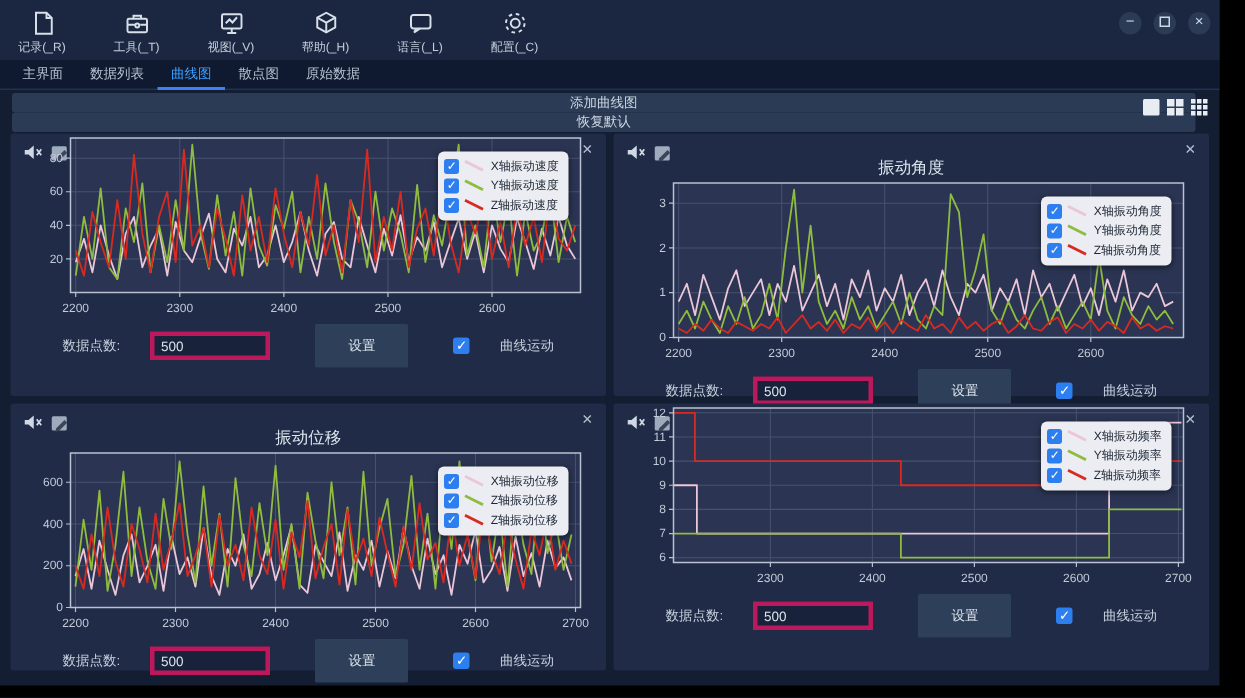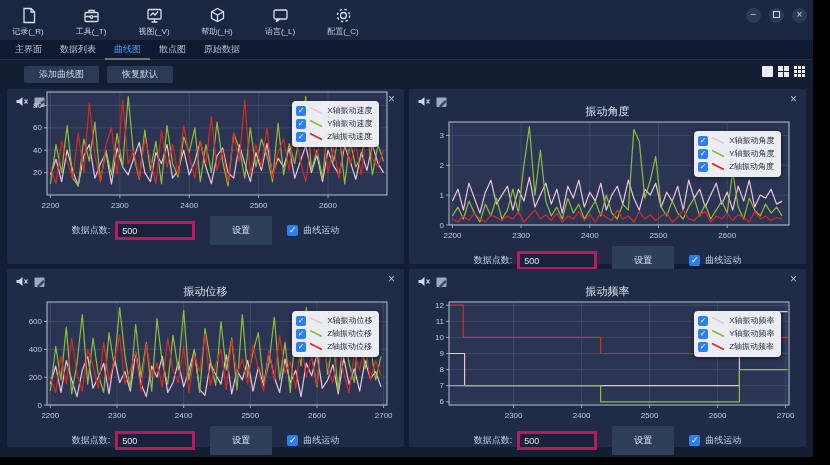--- a/index.html
+++ b/index.html
@@ -15,24 +15,24 @@
   .mitem .lbl{font-size:8px;color:#c3cedb;margin-top:1px;white-space:nowrap;}
   .wincontrols{position:absolute;right:6px;top:8px;display:flex;gap:8px;}
   .winbtn{width:15px;height:15px;border-radius:50%;background:#2b3a55;color:#cfd9e5;
           font-size:10px;line-height:14px;text-align:center;cursor:pointer;}
   .maxglyph{display:inline-block;width:5px;height:5px;border:1px solid #cfd9e5;margin-top:3px;}
 
   
   .tabbar{height:19px;background:#0f1930;display:flex;align-items:flex-start;padding-left:6px;
           border-bottom:1px solid #233250;}
   .tab{font-size:9px;color:#b7c2d1;padding:3px 9px 4px;cursor:pointer;}
-  .tab.active{color:#3da0ff;border-bottom:2px solid #737373;padding-bottom:2px;}
-
-  
-  .actionbar{height:24px;display:flex;align-items:center;padding:2px 24px 0;position:relative;}
+  .tab.active{color:#3da0ff;border-bottom:2px solid #3b82f6;padding-bottom:2px;}
+
+  
+  .actionbar{height:24px;display:flex;padding:2px 8px 0;position:relative;flex-direction:column;}
   .abtn{background:#2b3b55;color:#ccd6e2;font-size:9px;height:17px;padding:0 15px;
         border:none;border-radius:2px;margin-right:8px;cursor:pointer;font-family:inherit;}
   .layout-icons{position:absolute;right:8px;top:6px;display:flex;gap:5px;align-items:center;}
   .lsq{width:11px;height:11px;background:#e8edf3;border-radius:1px;cursor:pointer;}
   .lgrid{display:grid;cursor:pointer;}
   .lgrid.g2{grid-template-columns:5px 5px;grid-gap:1px;}
   .lgrid.g3{grid-template-columns:3px 3px 3px;grid-gap:1px;}
   .lgrid span{background:#e8edf3;display:block;}
   .lgrid.g2 span{width:5px;height:5px;}
   .lgrid.g3 span{width:3px;height:3px;}
@@ -51,21 +51,21 @@
   
   .legend{position:absolute;top:12px;right:16px;background:#ebedf2;border-radius:4px;
           padding:2px 6px 3px 4px;box-shadow:0 1px 4px rgba(0,0,0,.55);}
   .legend-row{display:flex;align-items:center;gap:3px;margin:2px 0;cursor:pointer;}
   .lcheck{width:10px;height:10px;background:#2d7ff0;border-radius:2px;color:#fff;
           font-size:8px;line-height:10px;text-align:center;flex:none;}
   .legend-row svg{width:15px;height:9px;flex:none;}
   .llabel{font-size:8px;color:#1d2634;white-space:nowrap;}
 
   
-  .controls{display:flex;justify-content:center;align-items:center;gap:5px;
+  .controls{display:flex;justify-content:center;align-items:center;gap:20px;
             font-size:9px;color:#c6d0dd;margin-top:3px;}
   .points-input{width:66px;height:13px;background:#18223a;border:3px solid #be185d;
                 color:#dbe3ec;font-size:9px;padding:0 4px;font-family:inherit;}
   .settings-btn{min-width:62px;height:29px;background:#2e4059;border:none;color:#dbe3ec;
                 font-size:9px;margin-left:10px;cursor:pointer;font-family:inherit;border-radius:1px;}
   .ctrl-check{width:11px;height:11px;background:#2d7ff0;border-radius:2px;color:#fff;
               font-size:9px;line-height:11px;text-align:center;margin-left:10px;cursor:pointer;}
 </style>
 </head>
 <body>
@@ -409,21 +409,20 @@
           <svg viewBox="0 0 13 13">
             <path d="M1.5 5h2.5L7.5 2v9L4 8H1.5z" fill="#cfd8e4" stroke="none"></path>
             <path d="M9.5 4.5l3 4M12.5 4.5l-3 4" stroke="#cfd8e4" stroke-width="1.2" fill="none"></path>
           </svg>
           <svg viewBox="0 0 13 13">
             <rect x="1.5" y="2.5" width="10" height="9.5" rx="1" fill="#9fabbd" stroke="none"></rect>
             <path d="M4.5 10.5l5.5-5.5 1.8 1.8-5.5 5.5-2.3.5z" fill="#3c4658" stroke="none"></path>
           </svg>
         </div>
         <span class="panel-close">×</span>
-        <div class="chart-title">振动频率</div>
         <div class="chart-wrap">
           <svg class="plot" width="378" height="124" viewBox="0 0 378 124">
             <rect x="30" y="3" width="340" height="103" fill="#2b3553"></rect>
             <line x1="94.6" y1="3" x2="94.6" y2="106" stroke="#45526f" stroke-width="0.7"></line>
             <line x1="94.6" y1="106" x2="94.6" y2="109" stroke="#b9c2d0" stroke-width="0.8"></line>
             <text x="94.6" y="119" text-anchor="middle" font-size="8" fill="#c2cad8">2300</text>
             <line x1="162.6" y1="3" x2="162.6" y2="106" stroke="#45526f" stroke-width="0.7"></line>
             <line x1="162.6" y1="106" x2="162.6" y2="109" stroke="#b9c2d0" stroke-width="0.8"></line>
             <text x="162.6" y="119" text-anchor="middle" font-size="8" fill="#c2cad8">2400</text>
             <line x1="230.6" y1="3" x2="230.6" y2="106" stroke="#45526f" stroke-width="0.7"></line>

